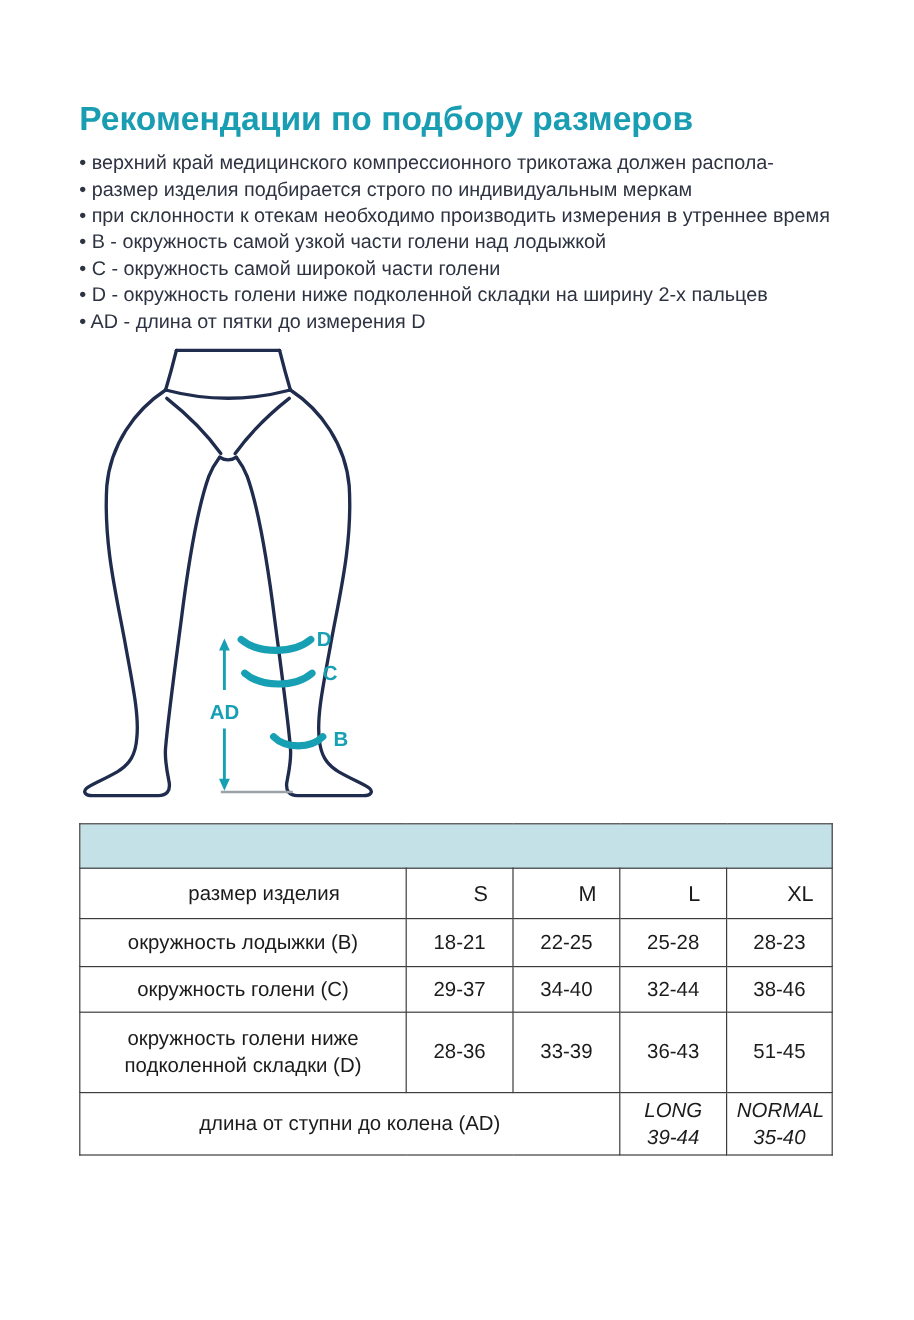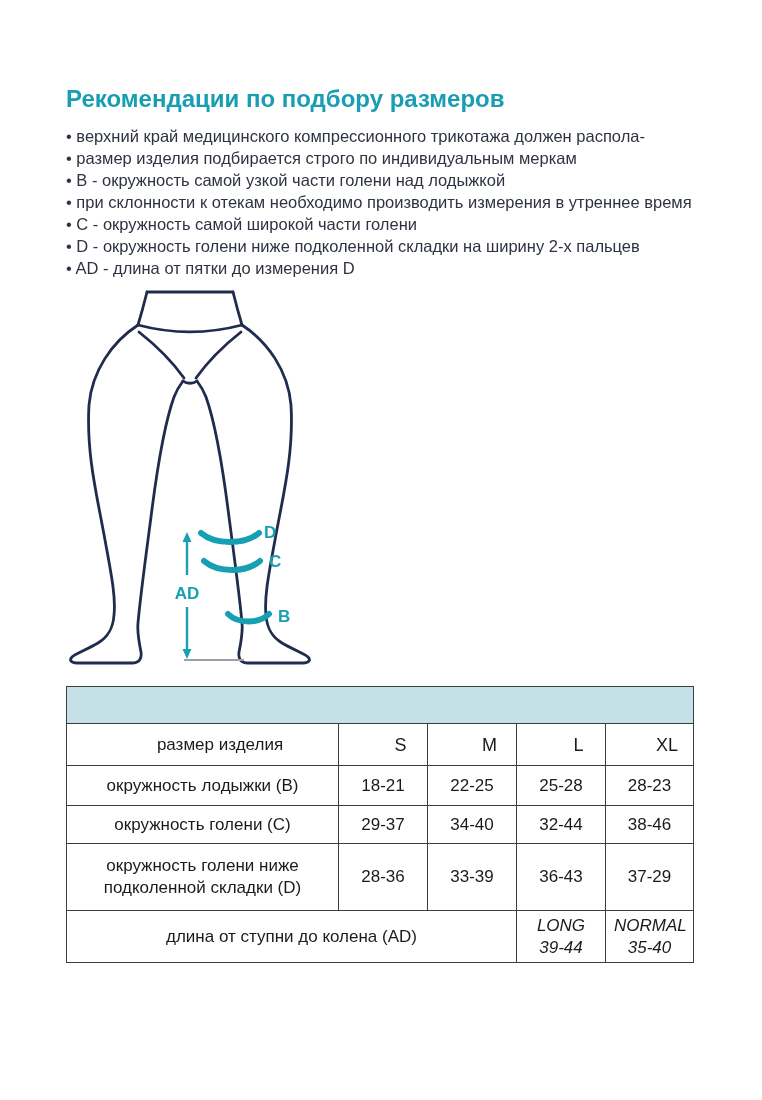--- a/index.html
+++ b/index.html
@@ -4,21 +4,21 @@
 <style>
   html,body{margin:0;padding:0;}
   body{
     width:762px;height:1100px;background:#ffffff;
     font-family:"Liberation Sans","DejaVu Sans",sans-serif;
     color:#2e3342;
   }
   .page{width:762px;height:1100px;overflow:hidden;box-sizing:border-box;
         padding:86px 66px 0 66px;}
   .title{
-    margin:0;font-size:24px;line-height:26px;font-weight:bold;color:#189db2;
+    margin:0;font-size:28px;line-height:26px;font-weight:bold;color:#189db2;
   }
   .bullets{margin-top:13px;}
   .bullet-line{
     font-size:16.5px;line-height:22px;color:#2e3342;white-space:nowrap;
   }
   .diagram-wrap{margin-top:6px;}
   .diagram-wrap svg{display:block;}
   table.size-table{
     margin-top:11px;border-collapse:collapse;table-layout:fixed;
     width:627px;color:#1b1b1b;font-size:17px;
@@ -41,22 +41,22 @@
 </head>
 <body>
 
 <div class="page">
 
   <h1 class="title">Рекомендации по подбору размеров</h1>
 
   <div class="bullets">
     <div class="bullet-line">• верхний край медицинского компрессионного трикотажа должен распола-</div>
     <div class="bullet-line">• размер изделия подбирается строго по индивидуальным меркам</div>
+    <div class="bullet-line">• при склонности к отекам необходимо производить измерения в утреннее время</div>
     <div class="bullet-line">• B - окружность самой узкой части голени над лодыжкой</div>
-    <div class="bullet-line">• при склонности к отекам необходимо производить измерения в утреннее время</div>
     <div class="bullet-line">• C - окружность самой широкой части голени</div>
     <div class="bullet-line">• D - окружность голени ниже подколенной складки на ширину 2-х пальцев</div>
     <div class="bullet-line">• AD - длина от пятки до измерения D</div>
   </div>
 
   <div class="diagram-wrap">
     <svg width="250" height="390" viewBox="0 0 250 390">
       <g fill="none" stroke="#202c4e" stroke-width="2.8" stroke-linecap="round" stroke-linejoin="round">
 
         <path d="M 81,7 L 167,7"></path>
@@ -152,21 +152,21 @@
         <td>29-37</td>
         <td>34-40</td>
         <td>32-44</td>
         <td>38-46</td>
       </tr>
       <tr class="r-d">
         <td>окружность голени ниже подколенной складки (D)</td>
         <td>28-36</td>
         <td>33-39</td>
         <td>36-43</td>
-        <td>37-29</td>
+        <td>51-45</td>
       </tr>
       <tr class="r-ad">
         <td colspan="3">длина от ступни до колена (AD)</td>
         <td class="small-cell">
           <span class="l1">LONG</span>
           <span class="l2">39-44</span>
         </td>
         <td class="small-cell">
           <span class="l1">NORMAL</span>
           <span class="l2">35-40</span>

